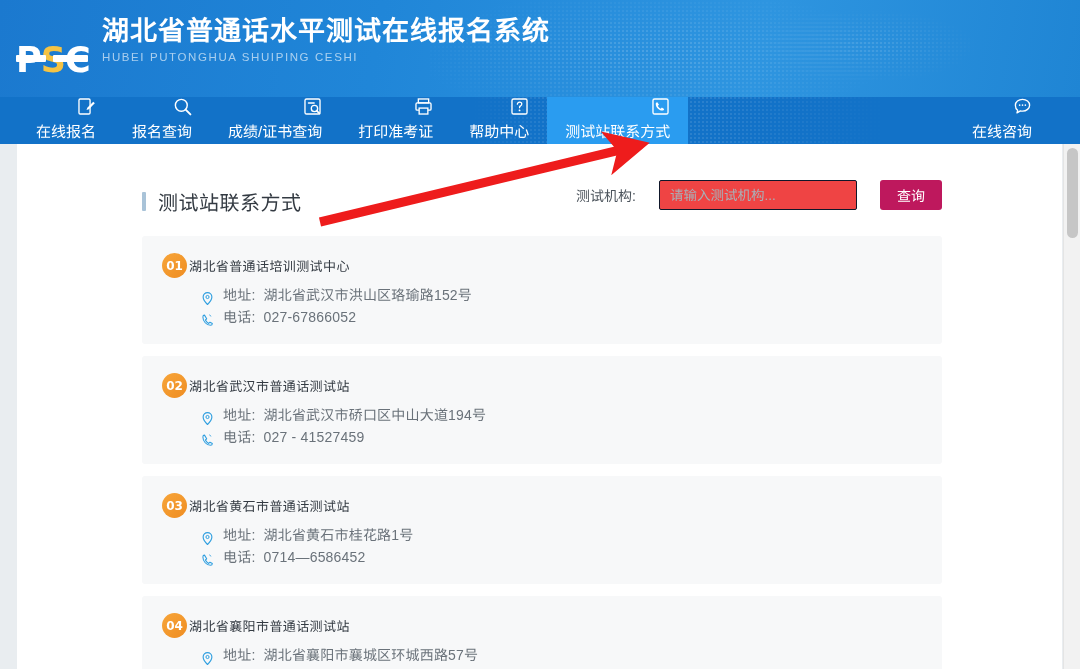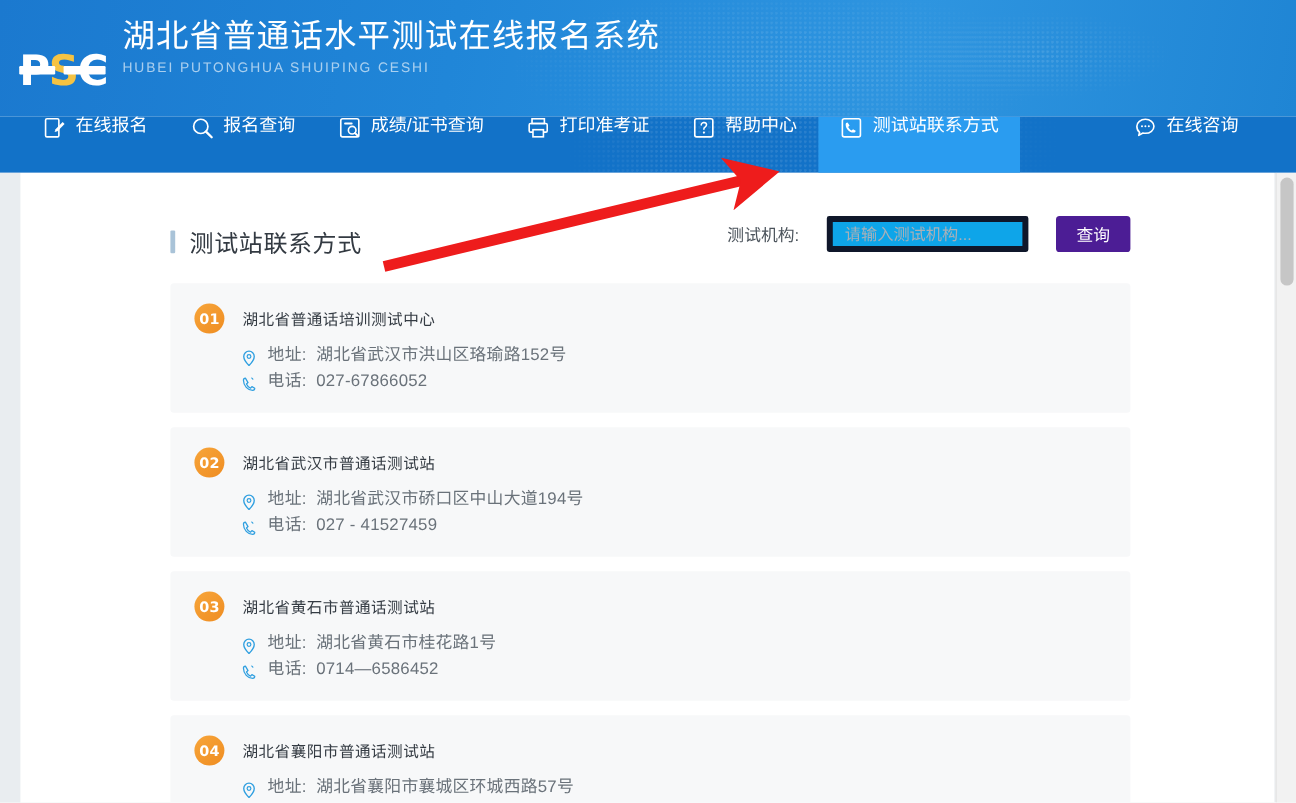--- a/index.html
+++ b/index.html
@@ -88,21 +88,21 @@
     background: #ffffff;
     border-radius: 1px;
   }
   .logo-bars .bar.b1 { left: 0;  width: 30px; }
   .logo-bars .bar.b2 { left: 37px; width: 35px; }
 
   .brand-text { padding-top: 2px; }
   .brand-title {
     font-family: "DejaVu Sans", "Liberation Sans", sans-serif;
     font-size: 27px;
-    font-weight: 400;
+    font-weight: 700;
     color: #ffffff;
     letter-spacing: 1px;
     line-height: 34px;
     white-space: nowrap;
   }
   .brand-sub {
     font-family: "Liberation Sans", sans-serif;
     font-size: 11.5px;
     letter-spacing: 1.6px;
     color: rgba(255,255,255,0.62);
@@ -133,29 +133,30 @@
   }
   .nav-left {
     display: flex;
     align-items: stretch;
     position: relative;
     z-index: 2;
     margin-left: 18px;
   }
   .nav-item {
     display: flex;
-    align-items: flex-start;
+    align-items: flex-end;
     gap: 8px;
     padding: 0 18px;
     height: 47px;
     color: #ffffff;
     font-size: 15px;
     white-space: nowrap;
     cursor: pointer;
     user-select: none;
+    flex-direction: column;
   }
   .nav-item.active { background: #2a9cf0; }
   .nav-item .nav-label { line-height: 1; padding-bottom: 1px; }
   .nav-spacer { flex: 1 1 auto; }
   .nav-right {
     display: flex;
     align-items: stretch;
     position: relative;
     z-index: 2;
     margin-right: 30px;
@@ -212,36 +213,36 @@
     display: flex;
     align-items: center;
     gap: 23px;
   }
   .search-label {
     font-size: 14px;
     color: #4c545c;
     white-space: nowrap;
   }
   .search-input {
-    width: 168px;
+    width: 198px;
     height: 30px;
-    border: 5px solid #0f172a;
+    border: 1px solid #0f172a;
     border-radius: 2px;
-    background: #0ea5e9;
+    background: #ef4444;
     font-size: 13.5px;
     color: #333;
     padding: 0 10px;
     font-family: "Liberation Sans", sans-serif;
     outline: none;
   }
   .search-input::placeholder { color: #a8b0b8; }
   .search-btn {
     width: 62px;
     height: 30px;
-    background: #4c1d95;
+    background: #be185d;
     color: #fff;
     border: none;
     border-radius: 3px;
     font-size: 14px;
     cursor: pointer;
     font-family: "Liberation Sans", sans-serif;
   }
 
   
   .station-list { margin-top: 4px; }
@@ -249,21 +250,21 @@
     position: relative;
     background: #f7f8f9;
     border-radius: 3px;
     padding: 17px 20px 16px 20px;
     margin-bottom: 12px;
     min-height: 85px;
   }
   .station-head {
     display: flex;
     align-items: center;
-    gap: 15px;
+    gap: 2px;
   }
   .station-badge {
     width: 25px; height: 25px;
     border-radius: 50%;
     background: linear-gradient(140deg, #f7a53a 0%, #ef8d22 100%);
     color: #ffffff;
     font-size: 12px;
     font-weight: 600;
     display: flex;
     align-items: center;

